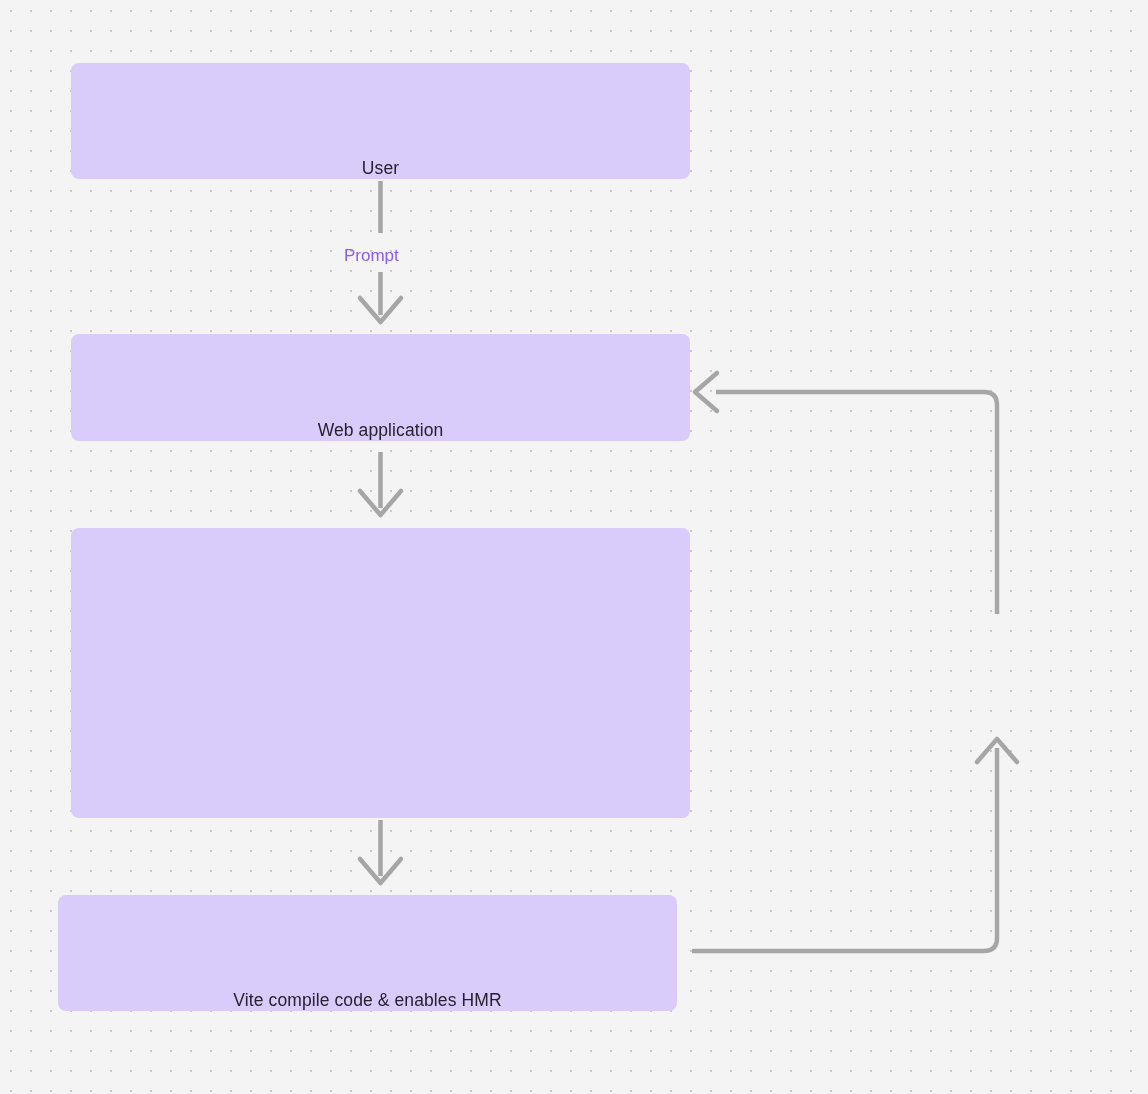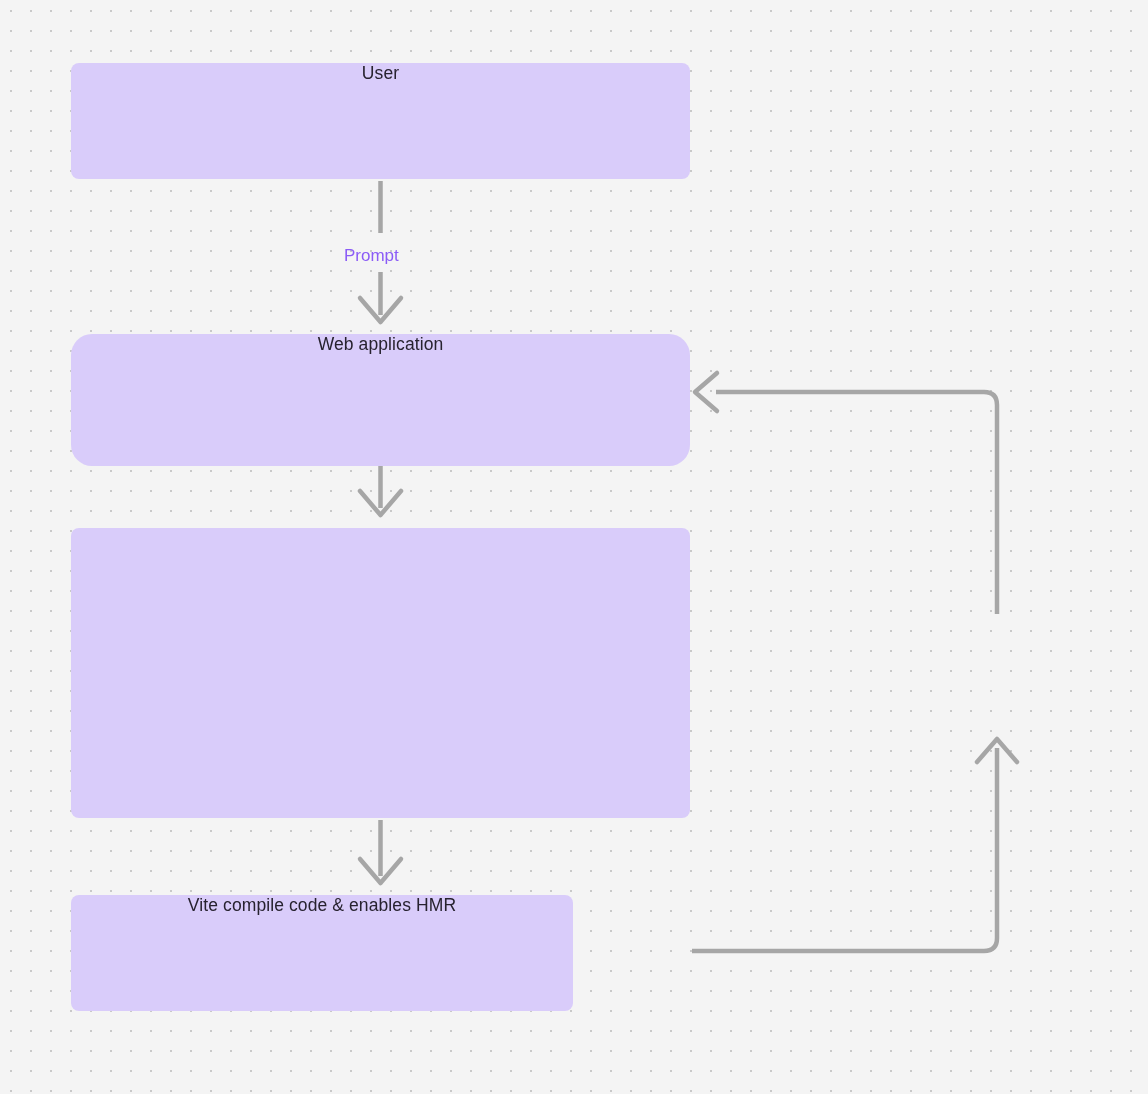--- a/index.html
+++ b/index.html
@@ -18,37 +18,37 @@
     position: relative;
   }
   #canvas {
     position: absolute;
     inset: 0;
   }
   .node {
     position: absolute;
     box-sizing: border-box;
     display: flex;
-    align-items: flex-start;
+    align-items: flex-end;
     justify-content: center;
     text-align: center;
     border-radius: 8px;
   }
   .node-lavender {
     background: #d9ccfa;
     color: #27222f;
     font-size: 17.5px;
     letter-spacing: 0.1px;
   }
 
   
   #node-user        { left: 71px;  top: 63px;   width: 619px; height: 116px; }
-  #node-web-app     { left: 71px;  top: 334px;  width: 619px; height: 132px; border-radius: 21px; }
+  #node-web-app     { left: 71px;  top: 334px;  width: 619px; height: 107px; }
   #node-components  { left: 71px;  top: 528px;  width: 619px; height: 290px; display: block; }
-  #node-vite        { left: 71px;  top: 895px;  width: 502px; height: 116px; }
+  #node-vite        { left: 58px;  top: 895px;  width: 619px; height: 116px; }
   #node-render-ui   { left: 902px; top: 616px;  width: 190px; height: 111px; }
 
   
   .edge-label {
     position: absolute;
     font-size: 17px;
     color: #8b5cf6;
     background: transparent;
     white-space: nowrap;
   }

